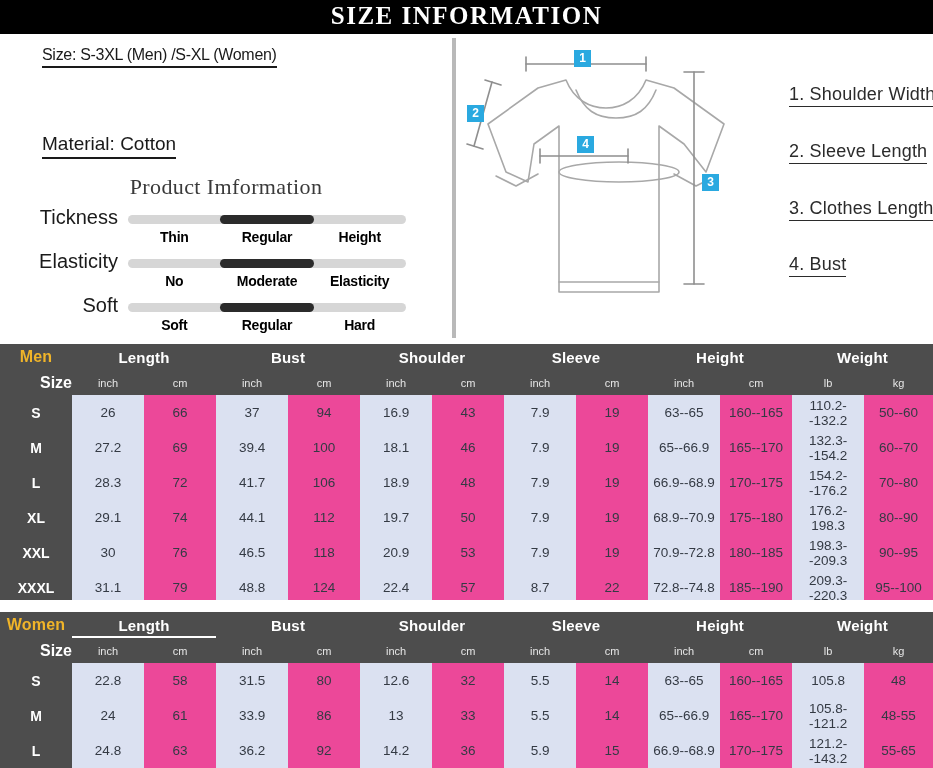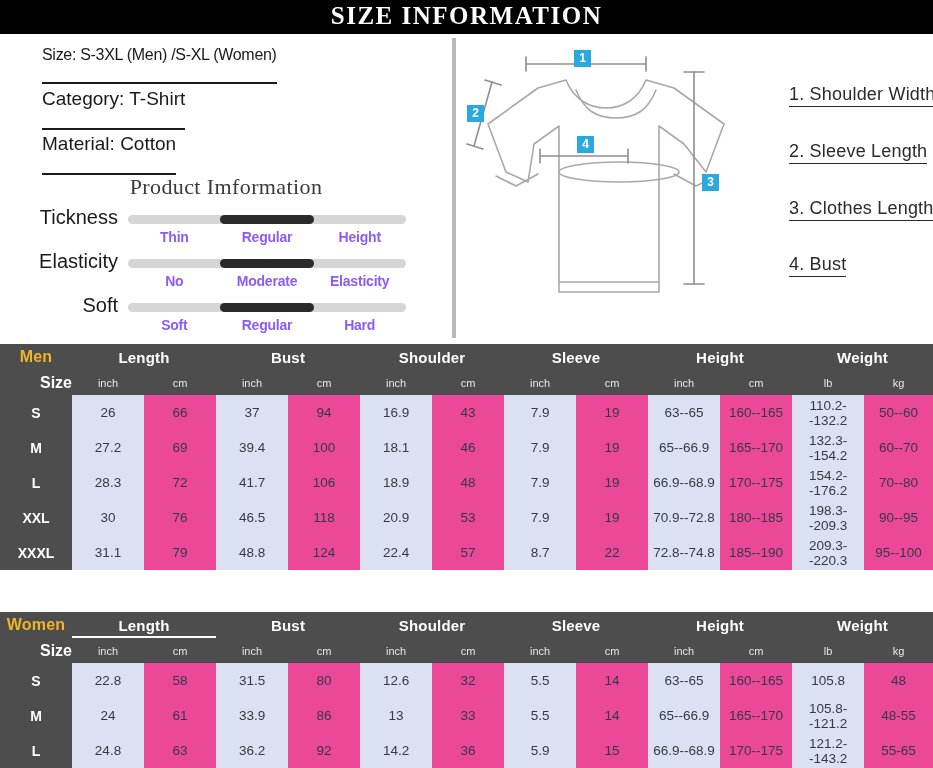--- a/index.html
+++ b/index.html
@@ -27,21 +27,21 @@
   
   .left-panel {
     position:absolute; left:0; top:34px; width:452px; height:307px;
     background:#fff;
   }
   .info-line {
     position:absolute;
     font-family:"Liberation Sans", sans-serif;
     color:#1a1a1a; white-space:nowrap;
     border-bottom:2px solid #1a1a1a;
-    padding-bottom:18px;
+    padding-bottom:2px;
   }
   #info-size     { left:42px;  top:12px; font-size:16px; letter-spacing:-0.3px; }
   #info-category { left:42px;  top:54px; font-size:19px; }
   #info-material { left:42px;  top:99px; font-size:19px; }
 
   .product-title {
     position:absolute; left:0; top:140px; width:452px;
     text-align:center; font-family:"Liberation Serif", serif;
     font-size:22px; color:#3a3a3a; letter-spacing:0.4px;
   }
@@ -64,21 +64,21 @@
   .slider-fill {
     position:absolute; left:92px; top:0px; width:94px; height:9px;
     background:#2b2b2b; border-radius:5px;
   }
   .slider-ticks {
     position:absolute; left:128px; top:14px; width:278px;
     display:flex;
   }
   .slider-ticks span {
     flex:1; text-align:center; font-size:14px; font-weight:bold;
-    color:#8b5cf6; letter-spacing:-0.2px;
+    color:#000000; letter-spacing:-0.2px;
   }
 
   
   .divider {
     position:absolute; left:452px; top:38px; width:4px; height:300px;
     background:#b9b9b9;
   }
 
   
   .diagram-panel {
@@ -158,21 +158,20 @@
 <body>
 
 <div id="root">
 
   <div class="banner">
     <div class="banner-title">SIZE INFORMATION</div>
   </div>
 
   <div class="left-panel">
     <div class="info-line" id="info-size">Size: S-3XL (Men) /S-XL (Women)</div>
-    <div class="info-line" id="info-category">Category:    T-Shirt</div>
     <div class="info-line" id="info-material">Material:    Cotton</div>
 
     <div class="product-title">Product Imformation</div>
 
     <div class="slider-group" id="sg-0">
       <div class="slider-label">Tickness</div>
       <div class="slider-track">
         <div class="slider-fill"></div>
       </div>
       <div class="slider-ticks">
@@ -343,20 +342,35 @@
           <td class="cell col-a">18.9</td>
           <td class="cell col-b">48</td>
           <td class="cell col-a">7.9</td>
           <td class="cell col-b">19</td>
           <td class="cell col-a">66.9--68.9</td>
           <td class="cell col-b">170--175</td>
           <td class="cell col-a">154.2--176.2</td>
           <td class="cell col-b">70--80</td>
         </tr>
         <tr class="body-row">
+          <td class="sizecol">XL</td>
+          <td class="cell col-a">29.1</td>
+          <td class="cell col-b">74</td>
+          <td class="cell col-a">44.1</td>
+          <td class="cell col-b">112</td>
+          <td class="cell col-a">19.7</td>
+          <td class="cell col-b">50</td>
+          <td class="cell col-a">7.9</td>
+          <td class="cell col-b">19</td>
+          <td class="cell col-a">68.9--70.9</td>
+          <td class="cell col-b">175--180</td>
+          <td class="cell col-a">176.2-198.3</td>
+          <td class="cell col-b">80--90</td>
+        </tr>
+        <tr class="body-row">
           <td class="sizecol">XXL</td>
           <td class="cell col-a">30</td>
           <td class="cell col-b">76</td>
           <td class="cell col-a">46.5</td>
           <td class="cell col-b">118</td>
           <td class="cell col-a">20.9</td>
           <td class="cell col-b">53</td>
           <td class="cell col-a">7.9</td>
           <td class="cell col-b">19</td>
           <td class="cell col-a">70.9--72.8</td>

